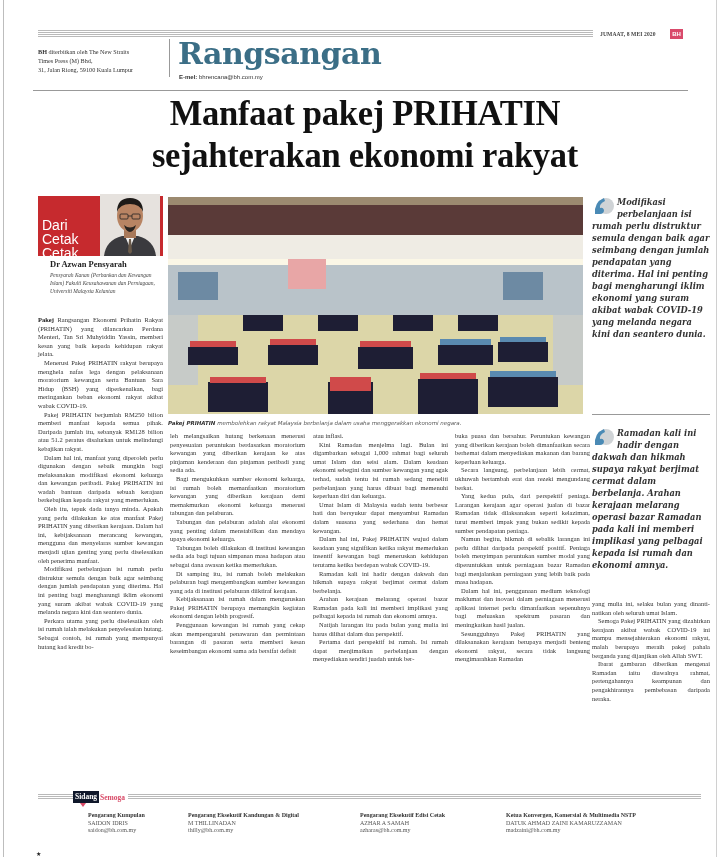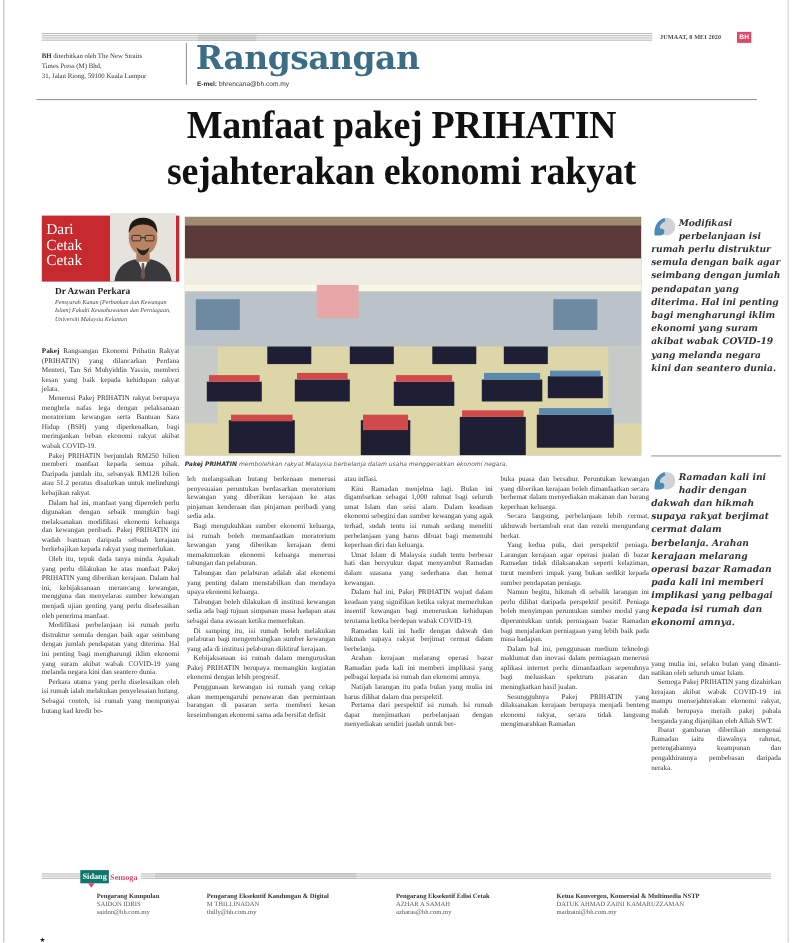--- a/index.html
+++ b/index.html
@@ -23,21 +23,21 @@
   .section-title { position: absolute; left: 178px; top: 37px; font-size: 30px; font-weight: bold; color: #3b6e86; font-family: "DejaVu Serif", serif; letter-spacing: -0.5px; line-height: 34px; }
   .section-email { position: absolute; left: 179px; top: 74px; font-size: 6px; color: #333; font-family: "Liberation Sans", sans-serif; }
   .section-email b { font-weight: bold; }
 
   .header-rule { position: absolute; left: 33px; top: 90px; width: 655px; height: 1px; background: #999; }
 
   .headline { position: absolute; left: 40px; top: 92px; width: 650px; text-align: center; font-family: "Liberation Serif", serif; font-weight: bold; font-size: 36px; line-height: 42px; color: #111; letter-spacing: -0.3px; transform: scaleX(0.96); transform-origin: center; }
 
   
   .author-box { position: absolute; left: 38px; top: 196px; width: 125px; height: 60px; background: #c62a2e; }
-  .column-label { position: absolute; left: 42px; top: 203px; width: 60px; color: #fff; font-family: Liberation Serif, serif; font-size: 14px; line-height: 14px; }
+  .column-label { position: absolute; left: 42px; top: 218px; width: 60px; color: #fff; font-family: Liberation Sans, sans-serif; font-size: 14px; line-height: 14px; }
   .author-photo { position: absolute; left: 100px; top: 194px; width: 60px; height: 62px; background: #d7d7d7; overflow: hidden; }
   .author-name { position: absolute; left: 50px; top: 259px; font-size: 8.5px; font-weight: bold; color: #222; font-family: "Liberation Serif", serif; }
   .author-title { position: absolute; left: 50px; top: 271px; width: 115px; font-size: 5.5px; line-height: 8px; font-style: italic; color: #444; font-family: "Liberation Serif", serif; }
 
   
   .col { position: absolute; font-family: "Liberation Serif", serif; font-size: 6.5px; line-height: 8.6px; color: #333; text-align: justify; hyphens: auto; }
   .col p { text-indent: 6px; }
   .col p.noindent { text-indent: 0; }
   .col p b { font-weight: bold; color: #222; }
   #col1 { left: 38px; top: 316px; width: 125px; }
@@ -55,21 +55,21 @@
   .pullquote { position: absolute; font-family: "DejaVu Serif", serif; font-style: italic; font-weight: bold; color: #333; }
   #pq1 { left: 592px; top: 196px; width: 118px; font-size: 8.3px; line-height: 12px; }
   #pq2 { left: 592px; top: 427px; width: 118px; font-size: 8.3px; line-height: 12px; }
   .quote-mark { float: left; width: 22px; height: 20px; margin-right: 3px; margin-bottom: -2px; }
   .pq-rule { position: absolute; left: 592px; width: 118px; height: 1px; background: #999; }
 
   
   .footer-rule { position: absolute; left: 38px; top: 794px; width: 286px; height: 6px; }
   .footer-rule.right { left: 141px; width: 560px; }
   .sidang-badge { position: absolute; left: 73px; top: 791px; height: 12px; display: flex; align-items: center; font-size: 7.5px; font-weight: bold; font-family: "Liberation Serif", serif; }
-  .sidang-badge .s1 { background: #0f766e; color: #fff; padding: 1px 2px; line-height: 10px; }
+  .sidang-badge .s1 { background: #0f172a; color: #fff; padding: 1px 2px; line-height: 10px; }
   .sidang-badge .s2 { color: #d84a67; padding-left: 1px; background: #fff; padding-right: 3px; }
   .badge-tail { position: absolute; left: 80px; top: 803px; width: 0; height: 0; border-left: 3px solid transparent; border-right: 3px solid transparent; border-top: 4px solid #d84a67; }
 
   .credit { position: absolute; top: 812px; font-family: "Liberation Serif", serif; font-size: 6px; line-height: 7.5px; color: #444; }
   .credit .role { font-weight: bold; color: #333; }
   .credit .name { color: #555; }
   .credit .email { color: #555; }
   #credit1 { left: 88px; }
   #credit2 { left: 188px; }
   #credit3 { left: 360px; }
@@ -132,21 +132,21 @@
     <path d="M29 45 L31 45 L32 58 L30 60 L28 58 Z" fill="#6a5a4a"></path>
     <rect x="24" y="34" width="12" height="10" fill="#a8795a"></rect>
     <ellipse cx="30" cy="22" rx="13" ry="16" fill="#b88463"></ellipse>
     <path d="M17 18 Q17 4 30 4 Q43 4 43 18 Q40 10 30 10 Q20 10 17 18 Z" fill="#1d1a18"></path>
     <rect x="20" y="20" width="8" height="5" rx="1" fill="none" stroke="#222" stroke-width="0.8"></rect>
     <rect x="32" y="20" width="8" height="5" rx="1" fill="none" stroke="#222" stroke-width="0.8"></rect>
     <line x1="28" y1="22" x2="32" y2="22" stroke="#222" stroke-width="0.8"></line>
     <path d="M24 31 Q30 36 36 31 Q34 38 30 38 Q26 38 24 31 Z" fill="#2a2420"></path>
   </svg>
 </div>
-<div class="author-name">Dr Azwan Perkara</div>
+<div class="author-name">Dr Azwan Pensyarah</div>
 <div class="author-title">Pensyarah Kanan (Perbankan dan Kewangan Islam) Fakulti Keusahawanan dan Perniagaan, Universiti Malaysia Kelantan</div>
 
 <div class="photo">
   <svg width="415" height="217" viewBox="0 0 415 217">
     <rect width="415" height="217" fill="#cfc6b0"></rect>
     <rect width="415" height="40" fill="#9c8a70"></rect>
     <rect y="8" width="415" height="30" fill="#5a3a38"></rect>
     <rect y="38" width="415" height="26" fill="#efece4"></rect>
     <rect y="62" width="415" height="6" fill="#fbf7e6"></rect>
     <rect y="68" width="415" height="50" fill="#b9c3c9"></rect>

